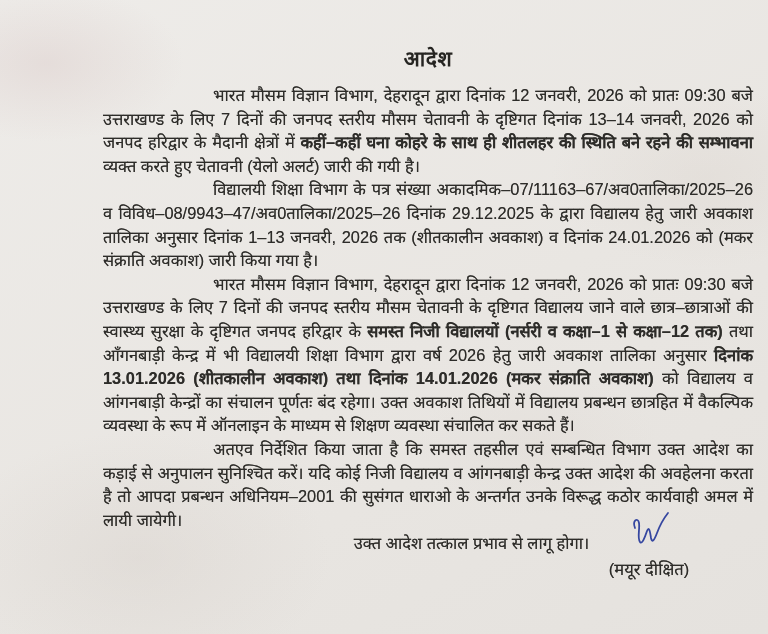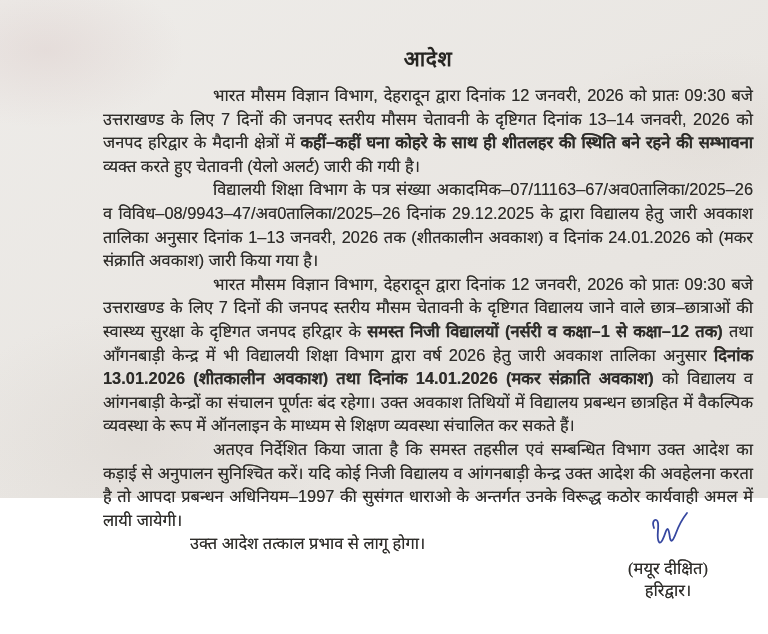--- a/index.html
+++ b/index.html
@@ -1,21 +1,21 @@
 <!DOCTYPE html>
 <html><head>
 <meta charset="utf-8">
 <style>
   html,body{margin:0;padding:0}
   body{
     width:768px;height:634px;overflow:hidden;
     font-family:"Liberation Sans","DejaVu Sans",sans-serif;
   }
   .page{
-    position:relative;width:768px;height:498px;
+    position:relative;width:768px;height:634px;
     background:
       radial-gradient(230px 130px at 6% 10%, rgba(216,199,197,.40), transparent 60%),
       radial-gradient(260px 150px at 92% 28%, rgba(215,207,200,.30), transparent 60%),
       radial-gradient(320px 210px at 18% 88%, rgba(211,204,198,.35), transparent 60%),
       radial-gradient(200px 120px at 70% 70%, rgba(221,214,208,.30), transparent 60%),
       linear-gradient(150deg,#eeece9 0%,#e9e6e2 55%,#e5e2de 100%);
     color:#2d2c29;
   }
   .title{
     position:absolute;top:44px;left:103px;width:650px;margin:0;
@@ -23,47 +23,46 @@
     letter-spacing:.5px;
   }
   .body-text{
     position:absolute;top:84px;left:103px;width:650px;
     font-size:16.4px;line-height:23.6px;
     text-align:justify;
     text-shadow:0 0 .4px rgba(40,38,35,.6);
   }
   .para{margin:0;text-indent:110px}
   .para .b{font-weight:bold}
-  .closing{text-indent:87px;text-align:left}
+  .closing{text-indent:87px;text-align:center}
   .signature{
-    position:absolute;left:595px;top:510px;width:146px;
+    position:absolute;left:576px;top:510px;width:146px;
     text-align:center;font-size:16.5px;line-height:22px;
-    color:#2d2c29;text-shadow:0 0 .4px rgba(40,38,35,.6);font-family:Liberation Serif, serif;
+    color:#2d2c29;text-shadow:0 0 .4px rgba(40,38,35,.6);
   }
   .scribble{height:46px;margin-bottom:2px}
   .scribble svg{display:block;margin:0 auto}
 </style>
 </head>
 <body>
 
 <div class="page">
 
   <h1 class="title">आदेश</h1>
 
   <div class="body-text">
     <p class="para"><span>भारत मौसम विज्ञान विभाग, देहरादून द्वारा दिनांक 12 जनवरी, 2026 को प्रातः 09:30 बजे उत्तराखण्ड के लिए 7 दिनों की जनपद स्तरीय मौसम चेतावनी के दृष्टिगत दिनांक 13–14 जनवरी, 2026 को जनपद हरिद्वार के मैदानी क्षेत्रों में </span><span class="b">कहीं–कहीं घना कोहरे के साथ ही शीतलहर की स्थिति बने रहने की सम्भावना</span><span> व्यक्त करते हुए चेतावनी (येलो अलर्ट) जारी की गयी है।</span></p>
     <p class="para"><span>विद्यालयी शिक्षा विभाग के पत्र संख्या अकादमिक–07/11163–67/अव0तालिका/2025–26 व विविध–08/9943–47/अव0तालिका/2025–26 दिनांक 29.12.2025 के द्वारा विद्यालय हेतु जारी अवकाश तालिका अनुसार दिनांक 1–13 जनवरी, 2026 तक (शीतकालीन अवकाश) व दिनांक 24.01.2026 को (मकर संक्राति अवकाश) जारी किया गया है।</span></p>
     <p class="para"><span>भारत मौसम विज्ञान विभाग, देहरादून द्वारा दिनांक 12 जनवरी, 2026 को प्रातः 09:30 बजे उत्तराखण्ड के लिए 7 दिनों की जनपद स्तरीय मौसम चेतावनी के दृष्टिगत विद्यालय जाने वाले छात्र–छात्राओं की स्वास्थ्य सुरक्षा के दृष्टिगत जनपद हरिद्वार के </span><span class="b">समस्त निजी विद्यालयों (नर्सरी व कक्षा–1 से कक्षा–12 तक)</span><span> तथा ऑंगनबाड़ी केन्द्र में भी विद्यालयी शिक्षा विभाग द्वारा वर्ष 2026 हेतु जारी अवकाश तालिका अनुसार </span><span class="b">दिनांक 13.01.2026 (शीतकालीन अवकाश) तथा दिनांक 14.01.2026 (मकर संक्राति अवकाश)</span><span> को विद्यालय व आंगनबाड़ी केन्द्रों का संचालन पूर्णतः बंद रहेगा। उक्त अवकाश तिथियों में विद्यालय प्रबन्धन छात्रहित में वैकल्पिक व्यवस्था के रूप में ऑनलाइन के माध्यम से शिक्षण व्यवस्था संचालित कर सकते हैं।</span></p>
-    <p class="para"><span>अतएव निर्देशित किया जाता है कि समस्त तहसील एवं सम्बन्धित विभाग उक्त आदेश का कड़ाई से अनुपालन सुनिश्चित करें। यदि कोई निजी विद्यालय व आंगनबाड़ी केन्द्र उक्त आदेश की अवहेलना करता है तो आपदा प्रबन्धन अधिनियम–1997 की सुसंगत धाराओ के अन्तर्गत उनके विरूद्ध कठोर कार्यवाही अमल में लायी जायेगी।</span></p>
+    <p class="para"><span>अतएव निर्देशित किया जाता है कि समस्त तहसील एवं सम्बन्धित विभाग उक्त आदेश का कड़ाई से अनुपालन सुनिश्चित करें। यदि कोई निजी विद्यालय व आंगनबाड़ी केन्द्र उक्त आदेश की अवहेलना करता है तो आपदा प्रबन्धन अधिनियम–2001 की सुसंगत धाराओ के अन्तर्गत उनके विरूद्ध कठोर कार्यवाही अमल में लायी जायेगी।</span></p>
     <p class="para closing"><span>उक्त आदेश तत्काल प्रभाव से लागू होगा।</span></p>
   </div>
 
   <div class="signature">
     <div class="scribble">
       <svg width="44" height="46" viewBox="0 0 44 46" aria-hidden="true">
         <path d="M8 18 C5 10, 11 7, 12 13 C13 19, 10 28, 13 32 C15 35, 18 27, 20 21 C22 16, 23 21, 24 28 C25 33, 27 31, 30 23 C33 15, 37 8, 41 3" fill="none" stroke="#3647a0" stroke-width="1.8" stroke-linecap="round"></path>
       </svg>
     </div>
     <div>(मयूर दीक्षित)</div>
-    <div>हरिद्वार।</div>
   </div>
 
 </div>
 
 </body></html>

